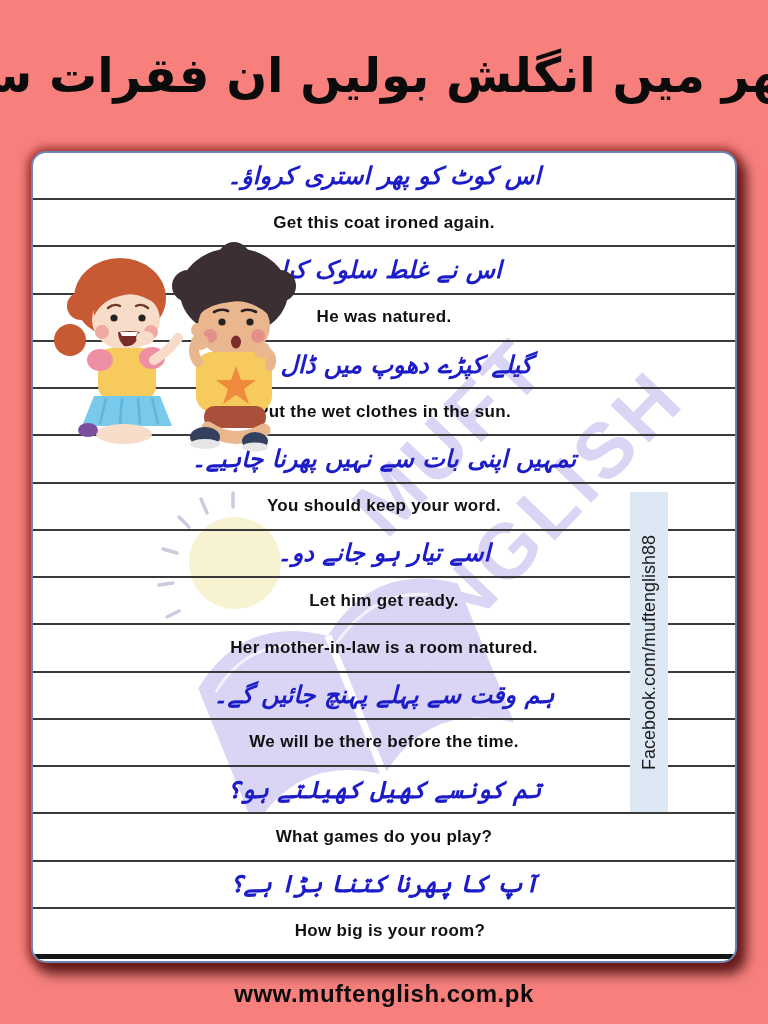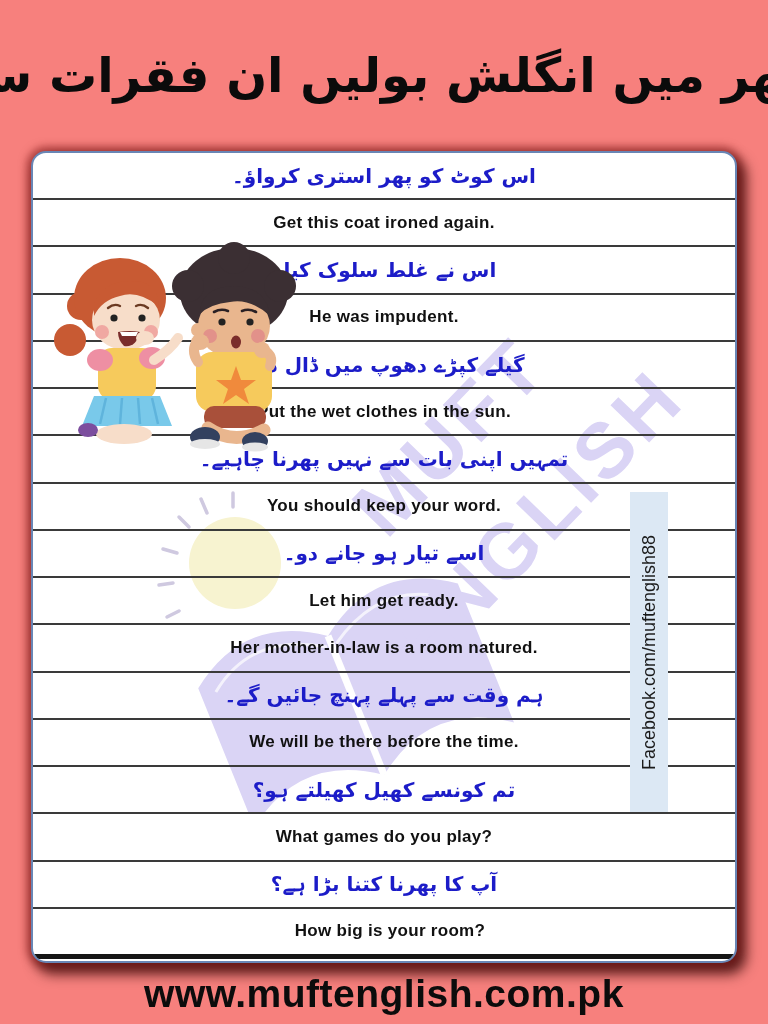--- a/index.html
+++ b/index.html
@@ -53,21 +53,21 @@
   }
   .row{
     flex:1;display:flex;align-items:center;justify-content:center;
     border-bottom:2px solid var(--line-color);
     background:transparent;
   }
   .row:last-child{border-bottom:none;margin-left:12px;}
   .row.urdu{
     direction:rtl;
     font-family:"DejaVu Sans",sans-serif;
-    font-size:20px;font-weight:700;color:var(--urdu-color);
+    font-size:24px;font-weight:700;color:var(--urdu-color);font-style:italic;
   }
   .row.english{
     font-family:Liberation Sans, sans-serif;
     font-size:17px;font-weight:bold;color:var(--english-color);
     letter-spacing:0.3px;
   }
   .thick-bottom-line{
     position:absolute;left:0;right:0;bottom:2px;height:5px;
     background:#151515;z-index:3;
   }
@@ -78,21 +78,21 @@
     display:flex;align-items:center;justify-content:center;
     writing-mode:vertical-rl;
     transform:rotate(180deg);
     font-size:18px;color:#1A1A1A;
     font-family:"Liberation Sans",sans-serif;
   }
   .children{position:absolute;left:15px;top:79px;z-index:5;}
   .footer{
     position:absolute;left:0;top:963px;width:768px;height:61px;
     display:flex;align-items:center;justify-content:center;
-    font-size:39px;font-weight:bold;color:#0C0C0C;
+    font-size:24px;font-weight:bold;color:#0C0C0C;
     letter-spacing:0.5px;
   }
 </style>
 </head>
 <body>
 
 <div class="page">
 
   <div class="title">گھر میں انگلش بولیں ان فقرات سے</div>
 
@@ -122,21 +122,21 @@
       <div class="muft-watermark">
         <div>MUFT</div>
         <div>ENGLISH</div>
       </div>
     </div>
 
     <div class="rows">
         <div class="row urdu">اس کوٹ کو پھر استری کرواؤ۔</div>
         <div class="row english">Get this coat ironed again.</div>
         <div class="row urdu">اس نے غلط سلوک کیا۔</div>
-        <div class="row english">He was impudent.</div>
+        <div class="row english">He was natured.</div>
         <div class="row urdu">گیلے کپڑے دھوپ میں ڈال دو۔</div>
         <div class="row english">Put the wet clothes in the sun.</div>
         <div class="row urdu">تمہیں اپنی بات سے نہیں پھرنا چاہیے۔</div>
         <div class="row english">You should keep your word.</div>
         <div class="row urdu">اسے تیار ہو جانے دو۔</div>
         <div class="row english">Let him get ready.</div>
         <div class="row english">Her mother-in-law is a room natured.</div>
         <div class="row urdu">ہم وقت سے پہلے پہنچ جائیں گے۔</div>
         <div class="row english">We will be there before the time.</div>
         <div class="row urdu">تم کونسے کھیل کھیلتے ہو؟</div>

